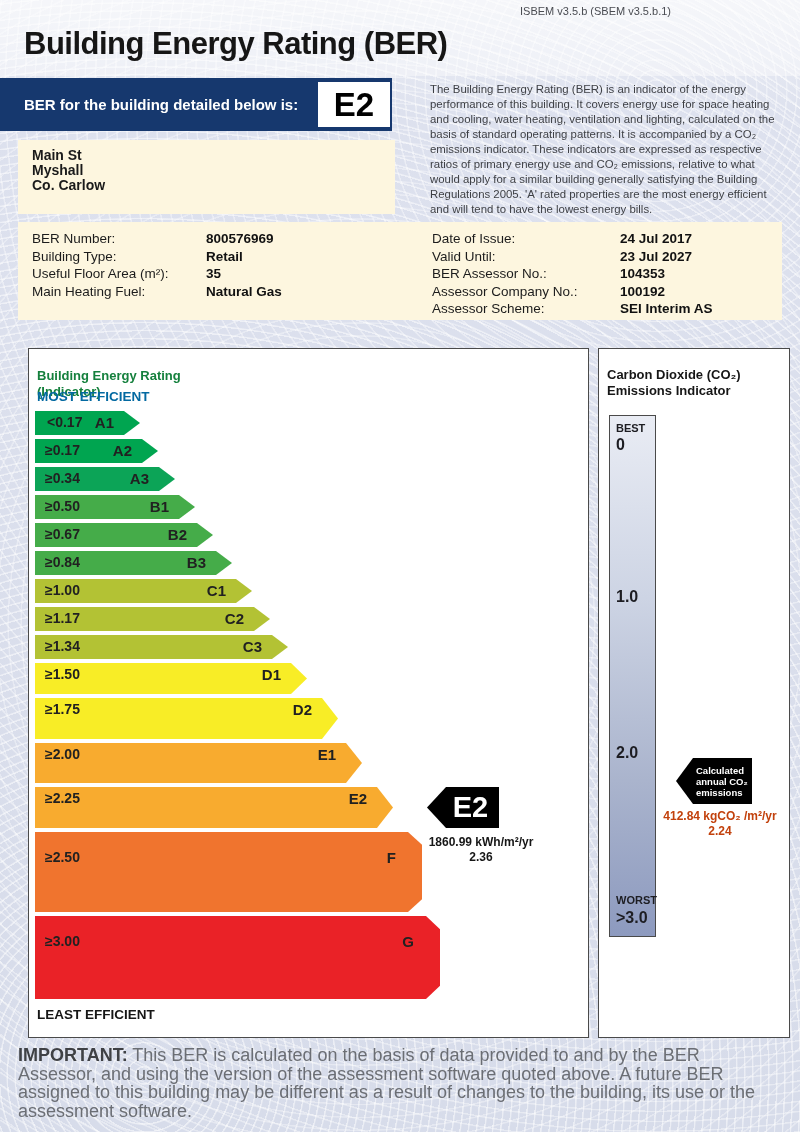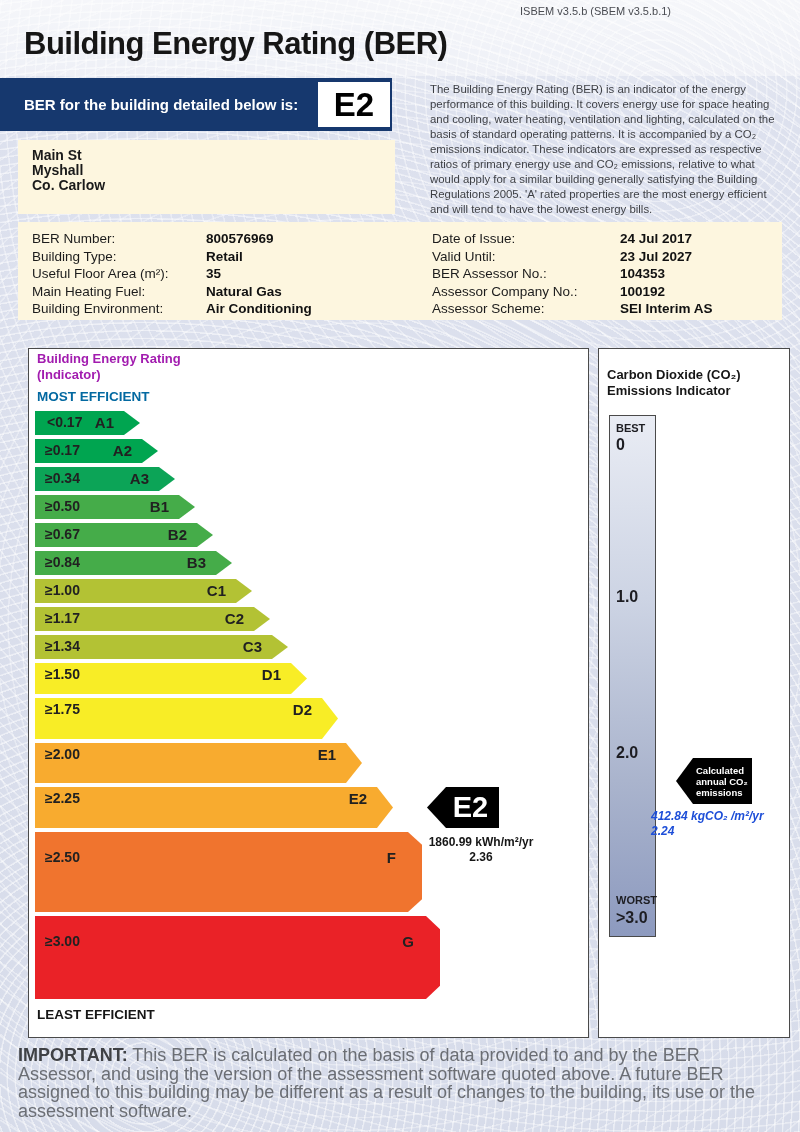--- a/index.html
+++ b/index.html
@@ -32,21 +32,21 @@
   .det-col.right { left:414px; width:344px; }
   .det-row { display:flex; font-size:13.5px; line-height:17.6px; }
   .det-row .lbl { width:174px; color:#1c1c1c; }
   .det-col.right .det-row .lbl { width:188px; }
   .det-row .val { font-weight:bold; color:#111; }
 
   .panel { position:absolute; background:#ffffff; border:1px solid #4a4a4a; }
   .chart-panel { left:28px; top:348px; width:561px; height:690px; }
   .co2-panel   { left:598px; top:348px; width:192px; height:690px; }
 
-  .chart-head { position:absolute; left:8px; top:2px; font-size:13px; font-weight:bold; line-height:16px; color:#a21caf; }
+  .chart-head { position:absolute; left:8px; top:19px; font-size:13px; font-weight:bold; line-height:16px; color:#15803d; }
   .most-eff  { position:absolute; left:8px; top:40px; font-size:13.5px; font-weight:bold; color:#0369a1; }
   .least-eff { position:absolute; left:8px; top:658px; font-size:13.5px; font-weight:bold; color:#161616; }
 
   .bands { position:absolute; left:6px; top:62px; }
   .band { position:relative; margin-bottom:4px; display:flex; justify-content:space-between;
           padding:3px 26px 0 10px; font-weight:bold; font-size:14px; color:#212121;
           clip-path:polygon(0 0, calc(100% - 16px) 0, 100% 50%, calc(100% - 16px) 100%, 0 100%); }
   .band.tall { clip-path:polygon(0 0, calc(100% - 14px) 0, 100% 16%, 100% 84%, calc(100% - 14px) 100%, 0 100%); padding-top:17px; }
   .band .band-grade { font-size:15px; }
 
@@ -60,22 +60,22 @@
   .co2-head { position:absolute; left:8px; top:6px; font-size:13px; font-weight:bold; line-height:16px; color:#161616;margin-top:12px; }
   .co2-bar { position:absolute; left:10px; top:66px; width:47px; height:522px; border:1px solid #4a4a4a;
              background:linear-gradient(180deg, #e9ecf4 0%, #cdd4e4 35%, #aab4cd 70%, #8d9abf 100%); }
   .co2-tick { position:absolute; left:6px; font-weight:bold; color:#1d1d22; white-space:nowrap; }
   .co2-tick.small { font-size:11px; }
   .co2-tick.big   { font-size:16px; }
   .co2-marker { position:absolute; left:77px; top:409px; width:76px; height:46px; background:#000;
                 clip-path:polygon(0 50%, 17px 0, 100% 0, 100% 100%, 17px 100%);
                 display:flex; flex-direction:column; justify-content:center; padding-left:20px;
                 color:#fff; font-size:9.5px; font-weight:bold; line-height:11px; }
-  .co2-val { position:absolute; left:52px; top:460px; width:138px; text-align:left;
-             font-size:12px; font-weight:bold; line-height:15px; color:#1d4ed8;font-style:italic; }
+  .co2-val { position:absolute; left:52px; top:460px; width:138px; text-align:center;
+             font-size:12px; font-weight:bold; line-height:15px; color:#c2410c; }
   .co2-note { position:absolute; left:8px; top:600px; width:178px; font-size:13.5px; line-height:18px; color:#1c1c1c; }
 
   .footer { position:absolute; left:18px; top:1046px; width:760px; font-size:18px; line-height:18.5px; color:#6b6e74; }
   .footer .imp { font-weight:bold; color:#3f4145; }
 </style>
 </head>
 <body>
 
 <div class="page">
   <div class="top-light"></div>
@@ -105,24 +105,20 @@
           <span class="lbl">Building Type:</span>
           <span class="val">Retail</span>
         </div>
         <div class="det-row">
           <span class="lbl">Useful Floor Area (m²):</span>
           <span class="val">35</span>
         </div>
         <div class="det-row">
           <span class="lbl">Main Heating Fuel:</span>
           <span class="val">Natural Gas</span>
-        </div>
-        <div class="det-row">
-          <span class="lbl">Building Environment:</span>
-          <span class="val">Air Conditioning</span>
         </div>
       </div>
     <div class="det-col right">
         <div class="det-row">
           <span class="lbl">Date of Issue:</span>
           <span class="val">24 Jul 2017</span>
         </div>
         <div class="det-row">
           <span class="lbl">Valid Until:</span>
           <span class="val">23 Jul 2027</span>

